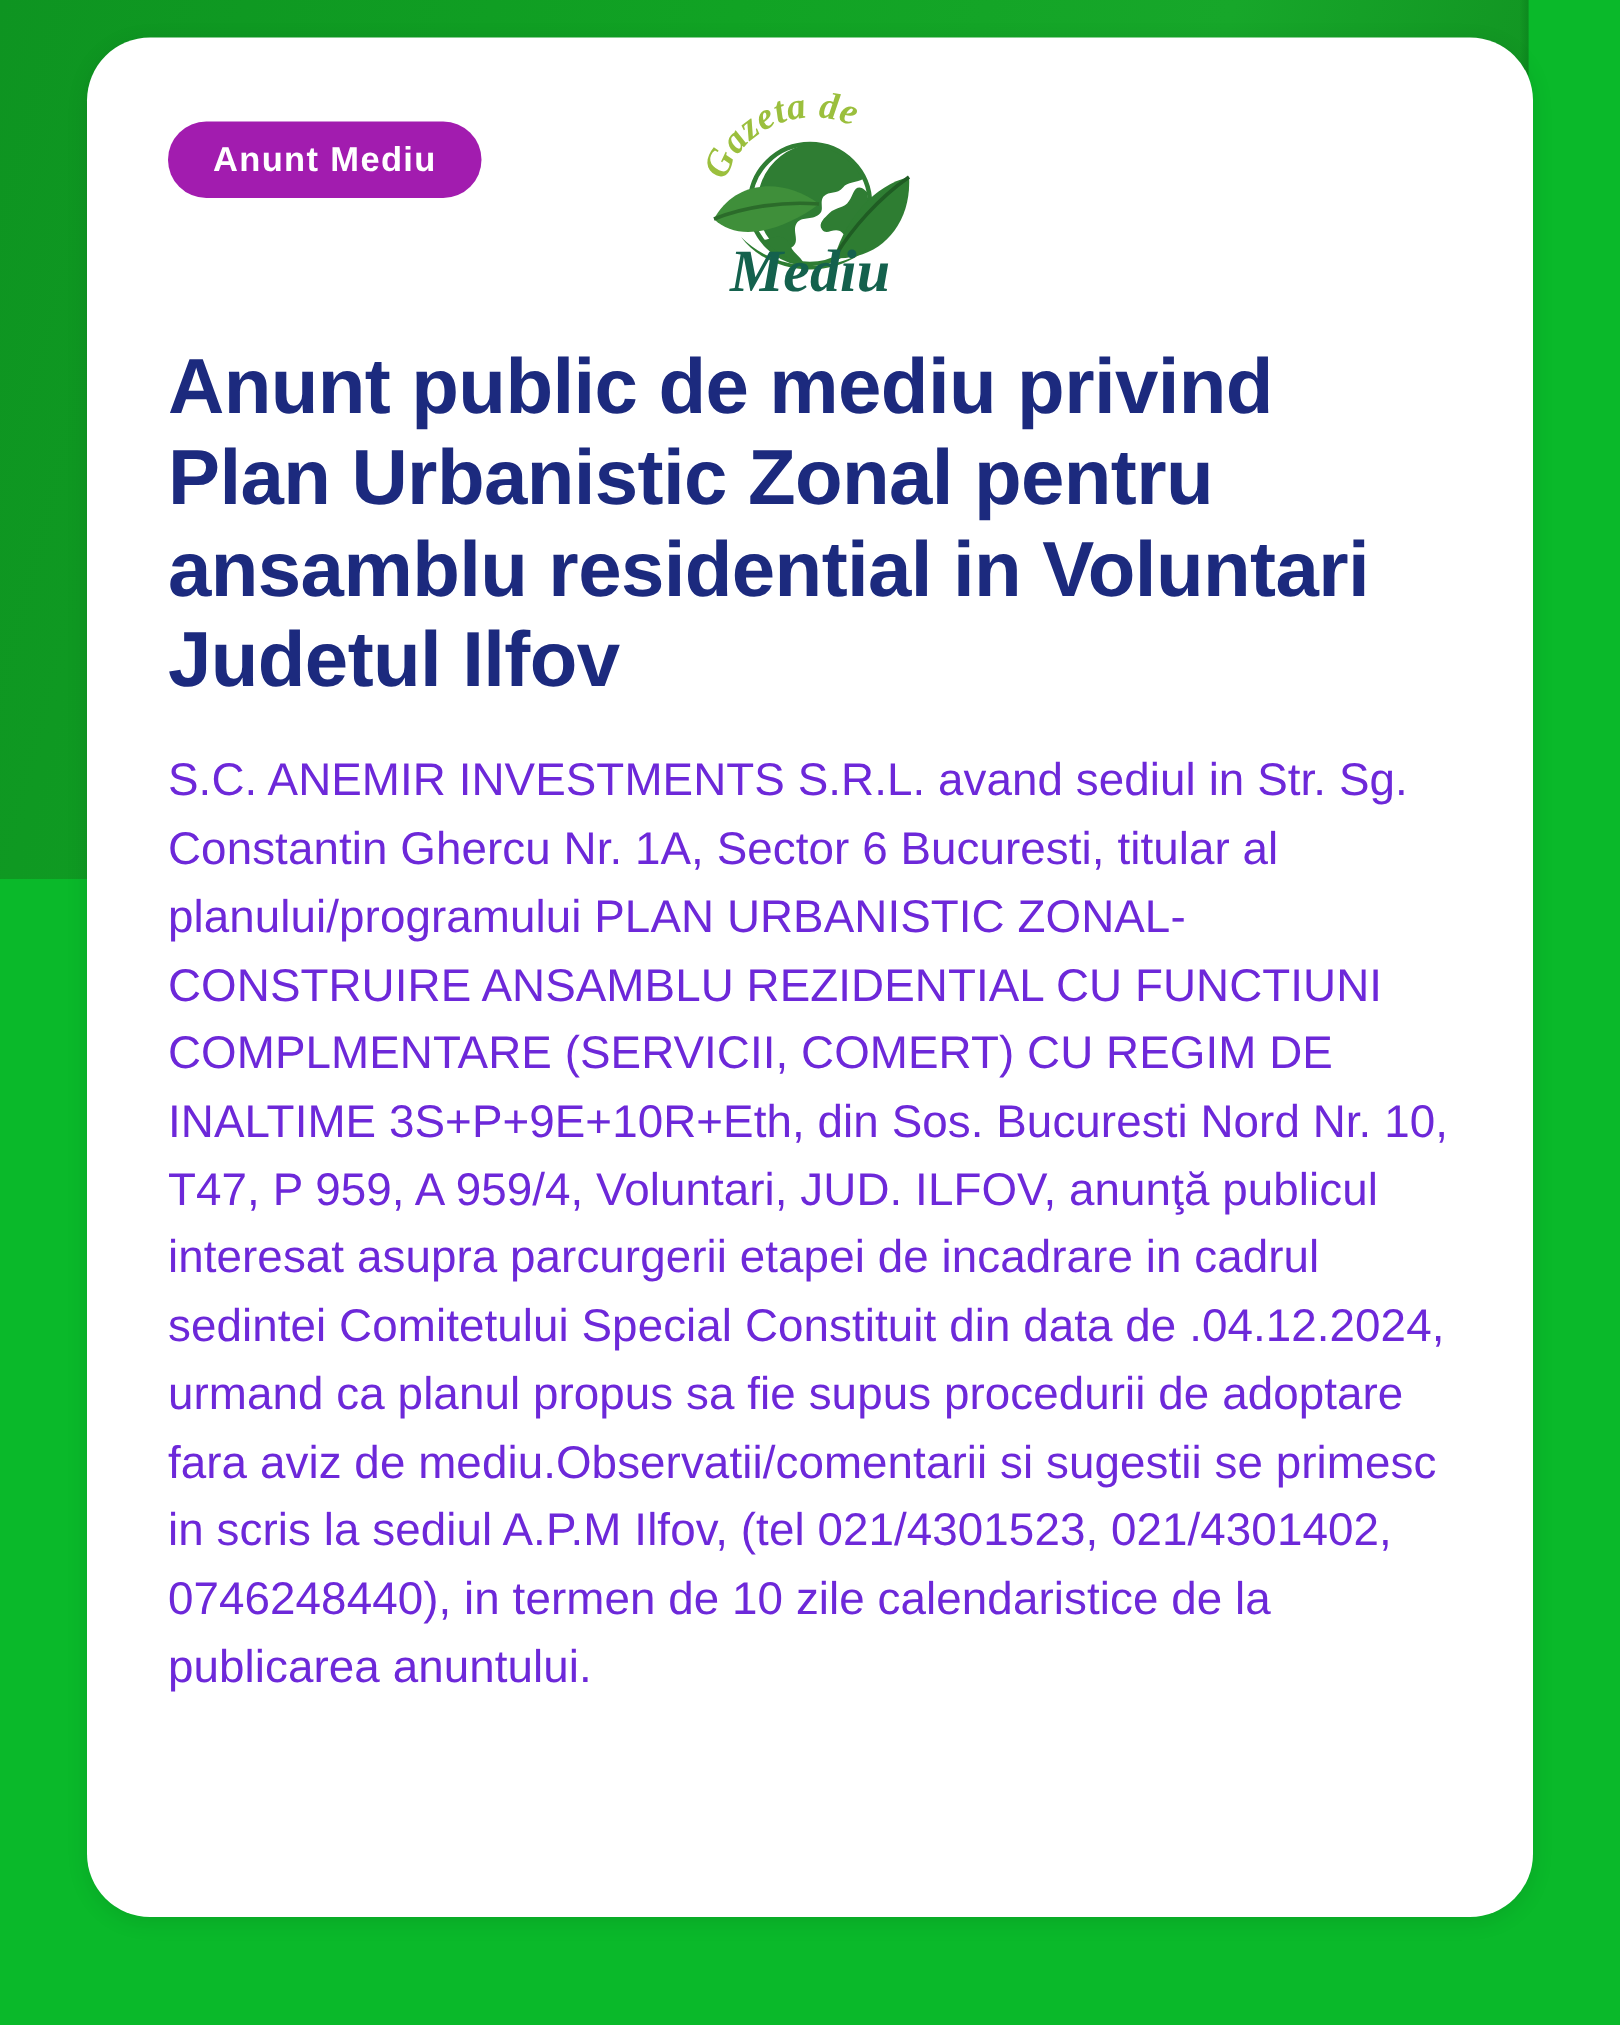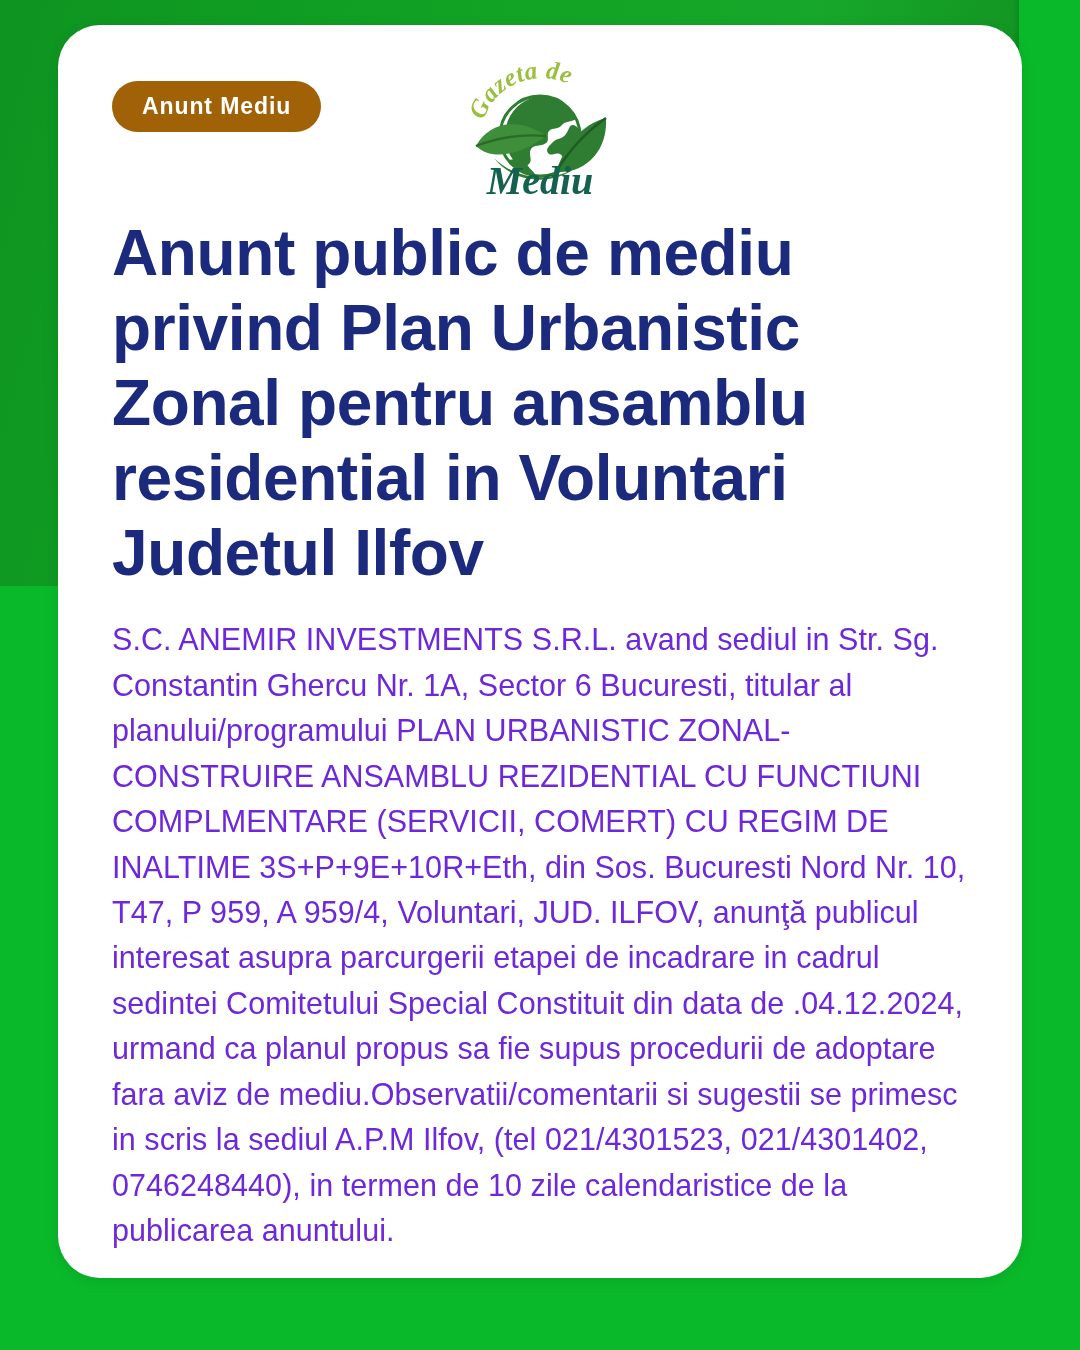--- a/index.html
+++ b/index.html
@@ -63,44 +63,44 @@
   .badge {
     position: absolute;
     left: 0;
     top: 23px;
     display: inline-flex;
     align-items: center;
     justify-content: center;
     height: 51px;
     padding: 0 30px;
     border-radius: 26px;
-    background: #a16207;
+    background: #a21caf;
     color: #ffffff;
     font-size: 23px;
     font-weight: 700;
     letter-spacing: 0.9px;
     font-family: "Liberation Sans", sans-serif;
     white-space: nowrap;
   }
 
   .logo {
     position: absolute;
     left: 50%;
     top: 0px;
     transform: translateX(-50%);
     width: 160px;
     height: 140px;
   }
   .logo svg { display:block; width:160px; height:140px; }
 
   
   .title {
-    margin: 8px 0 0 0;
+    margin: 20px 0 0 0;
     color: #1c2a7e;
-    font-size: 64px;
+    font-size: 52px;
     line-height: 1.17;
     font-weight: 800;
     letter-spacing: -0.4px;
     font-family: "Liberation Sans", sans-serif;
     max-width: 880px;
   }
 
   
   .body-text {
     margin: 27px 0 0 0;

